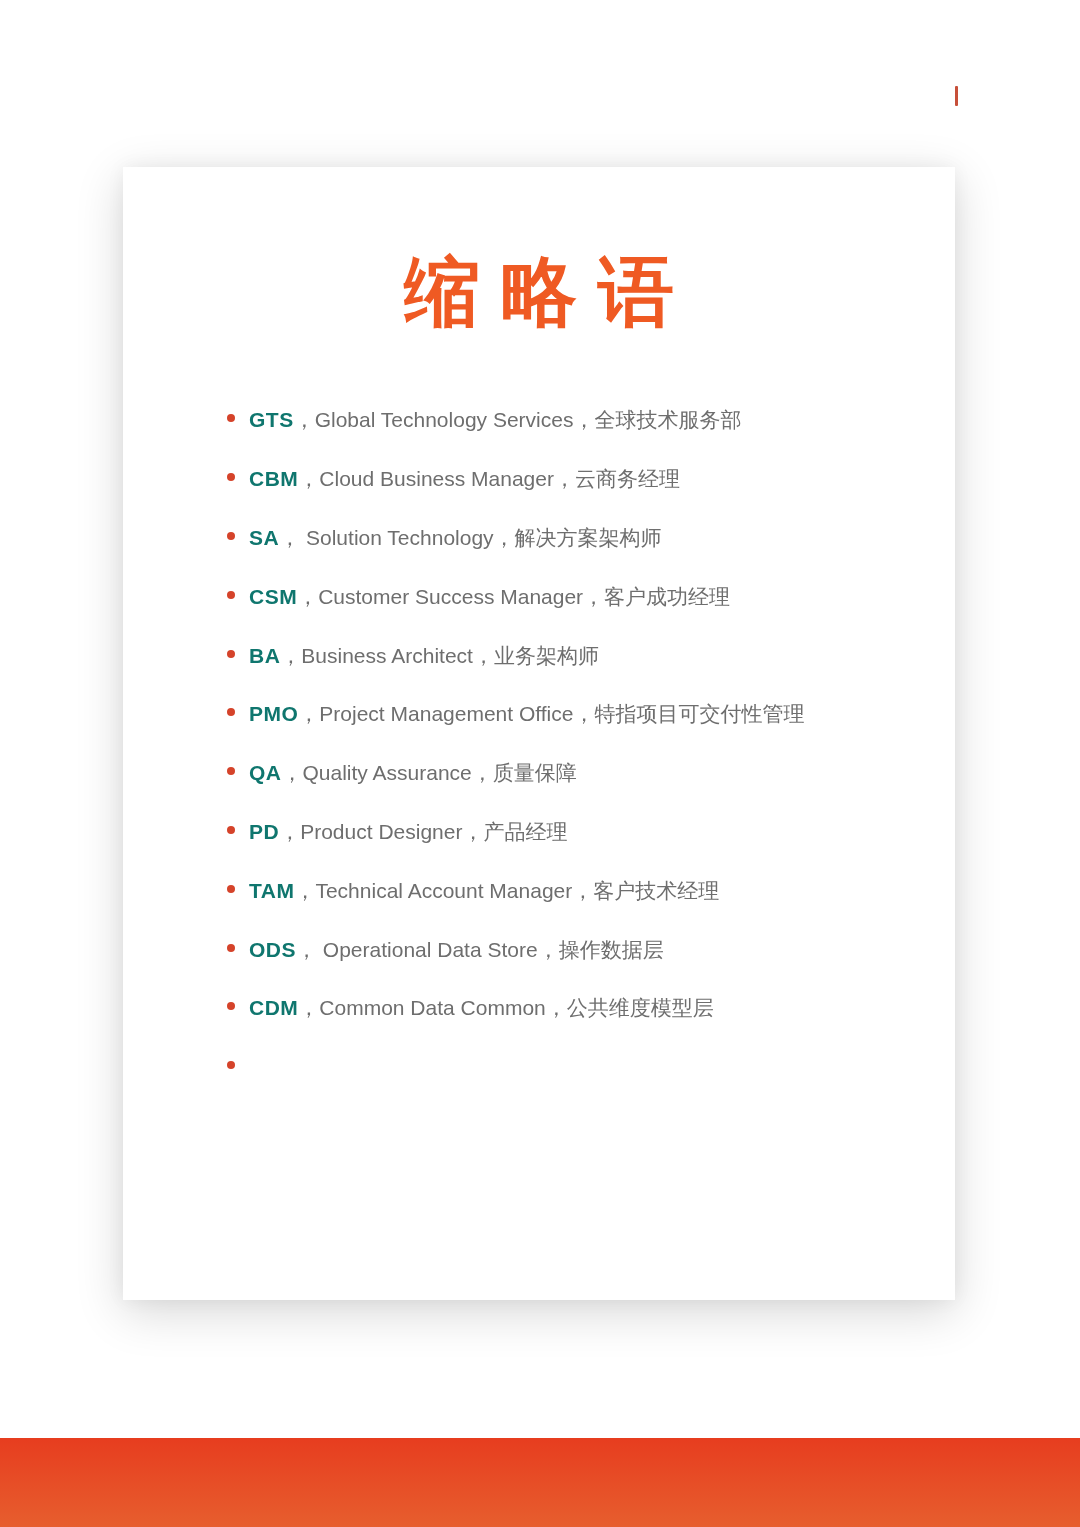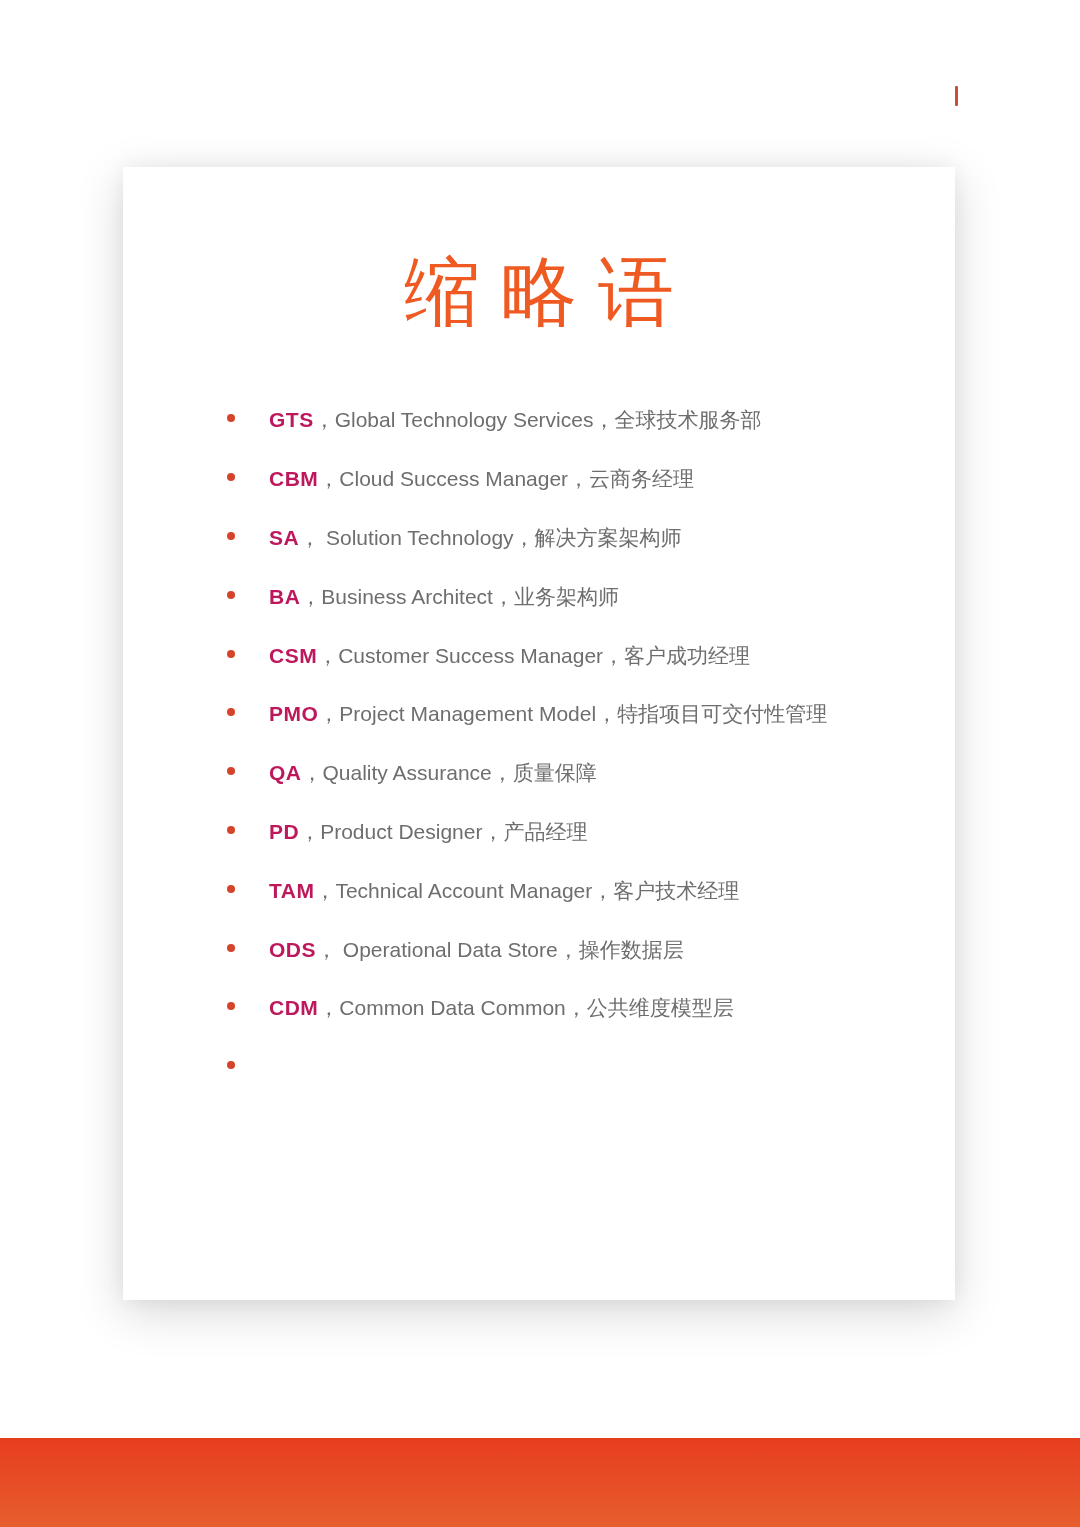--- a/index.html
+++ b/index.html
@@ -34,21 +34,21 @@
     box-shadow: 0 12px 45px rgba(0,0,0,0.16), 0 0 18px rgba(0,0,0,0.05);
   }
   .card-title {
     position: absolute;
     top: 87px;
     left: 0;
     width: 100%;
     text-align: center;
     font-size: 76px;
     line-height: 1;
-    font-weight: normal;
+    font-weight: bold;
     color: var(--title, #EF5A23);
   }
   .abbr-list {
     position: absolute;
     top: 224px;
     left: 104px;
     right: 30px;
     margin: 0;
     padding: 0;
     list-style: none;
@@ -68,23 +68,22 @@
     margin-right: 14px;
     position: relative;
     top: -2px;
   }
   .abbr-text {
     font-size: 21px;
     color: #6e6e6e;
   }
   .abbr-term {
     font-weight: bold;
-    color: #be185d;
+    color: #0f766e;
     letter-spacing: 0.5px;
-    margin-left: 20px;
   }
   .bottom-band {
     position: absolute;
     left: 0;
     bottom: 0;
     width: 100%;
     height: 89px;
     background: linear-gradient(180deg, var(--band_top, #E73D1F) 0%, var(--band_bottom, #E75E2E) 100%);
   }
 </style>
@@ -97,37 +96,37 @@
   <div class="card">
     <div class="card-title">缩 略 语</div>
 
     <ul class="abbr-list">
         <li class="abbr-item">
           <span class="bullet"></span>
           <span class="abbr-text"><span class="abbr-term">GTS</span><span class="abbr-def">，Global Technology Services，全球技术服务部</span></span>
         </li>
         <li class="abbr-item">
           <span class="bullet"></span>
-          <span class="abbr-text"><span class="abbr-term">CBM</span><span class="abbr-def">，Cloud Success Manager，云商务经理</span></span>
+          <span class="abbr-text"><span class="abbr-term">CBM</span><span class="abbr-def">，Cloud Business Manager，云商务经理</span></span>
         </li>
         <li class="abbr-item">
           <span class="bullet"></span>
           <span class="abbr-text"><span class="abbr-term">SA</span><span class="abbr-def">， Solution Technology，解决方案架构师</span></span>
         </li>
         <li class="abbr-item">
           <span class="bullet"></span>
+          <span class="abbr-text"><span class="abbr-term">CSM</span><span class="abbr-def">，Customer Success Manager，客户成功经理</span></span>
+        </li>
+        <li class="abbr-item">
+          <span class="bullet"></span>
           <span class="abbr-text"><span class="abbr-term">BA</span><span class="abbr-def">，Business Architect，业务架构师</span></span>
         </li>
         <li class="abbr-item">
           <span class="bullet"></span>
-          <span class="abbr-text"><span class="abbr-term">CSM</span><span class="abbr-def">，Customer Success Manager，客户成功经理</span></span>
-        </li>
-        <li class="abbr-item">
-          <span class="bullet"></span>
-          <span class="abbr-text"><span class="abbr-term">PMO</span><span class="abbr-def">，Project Management Model，特指项目可交付性管理</span></span>
+          <span class="abbr-text"><span class="abbr-term">PMO</span><span class="abbr-def">，Project Management Office，特指项目可交付性管理</span></span>
         </li>
         <li class="abbr-item">
           <span class="bullet"></span>
           <span class="abbr-text"><span class="abbr-term">QA</span><span class="abbr-def">，Quality Assurance，质量保障</span></span>
         </li>
         <li class="abbr-item">
           <span class="bullet"></span>
           <span class="abbr-text"><span class="abbr-term">PD</span><span class="abbr-def">，Product Designer，产品经理</span></span>
         </li>
         <li class="abbr-item">

